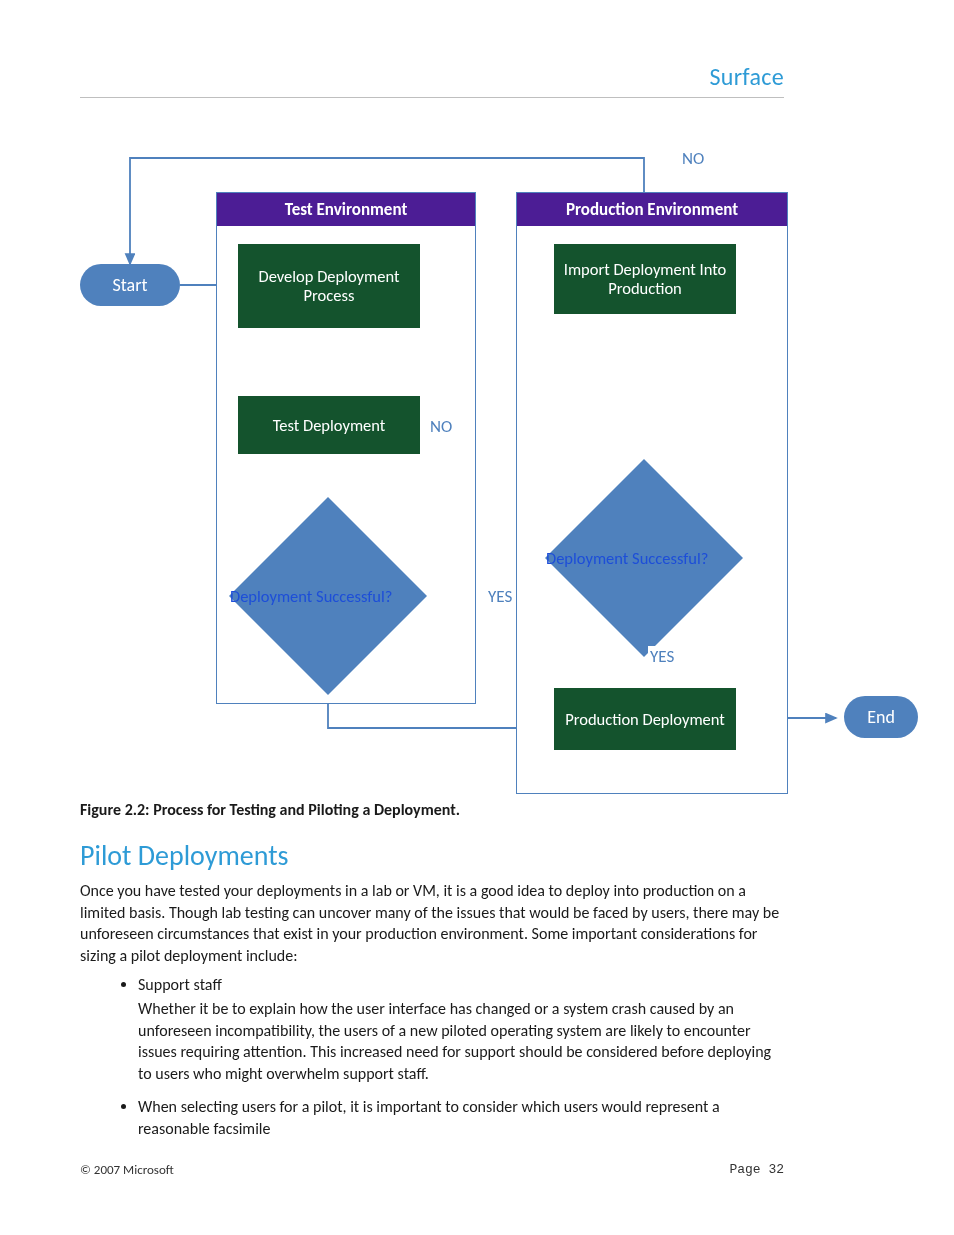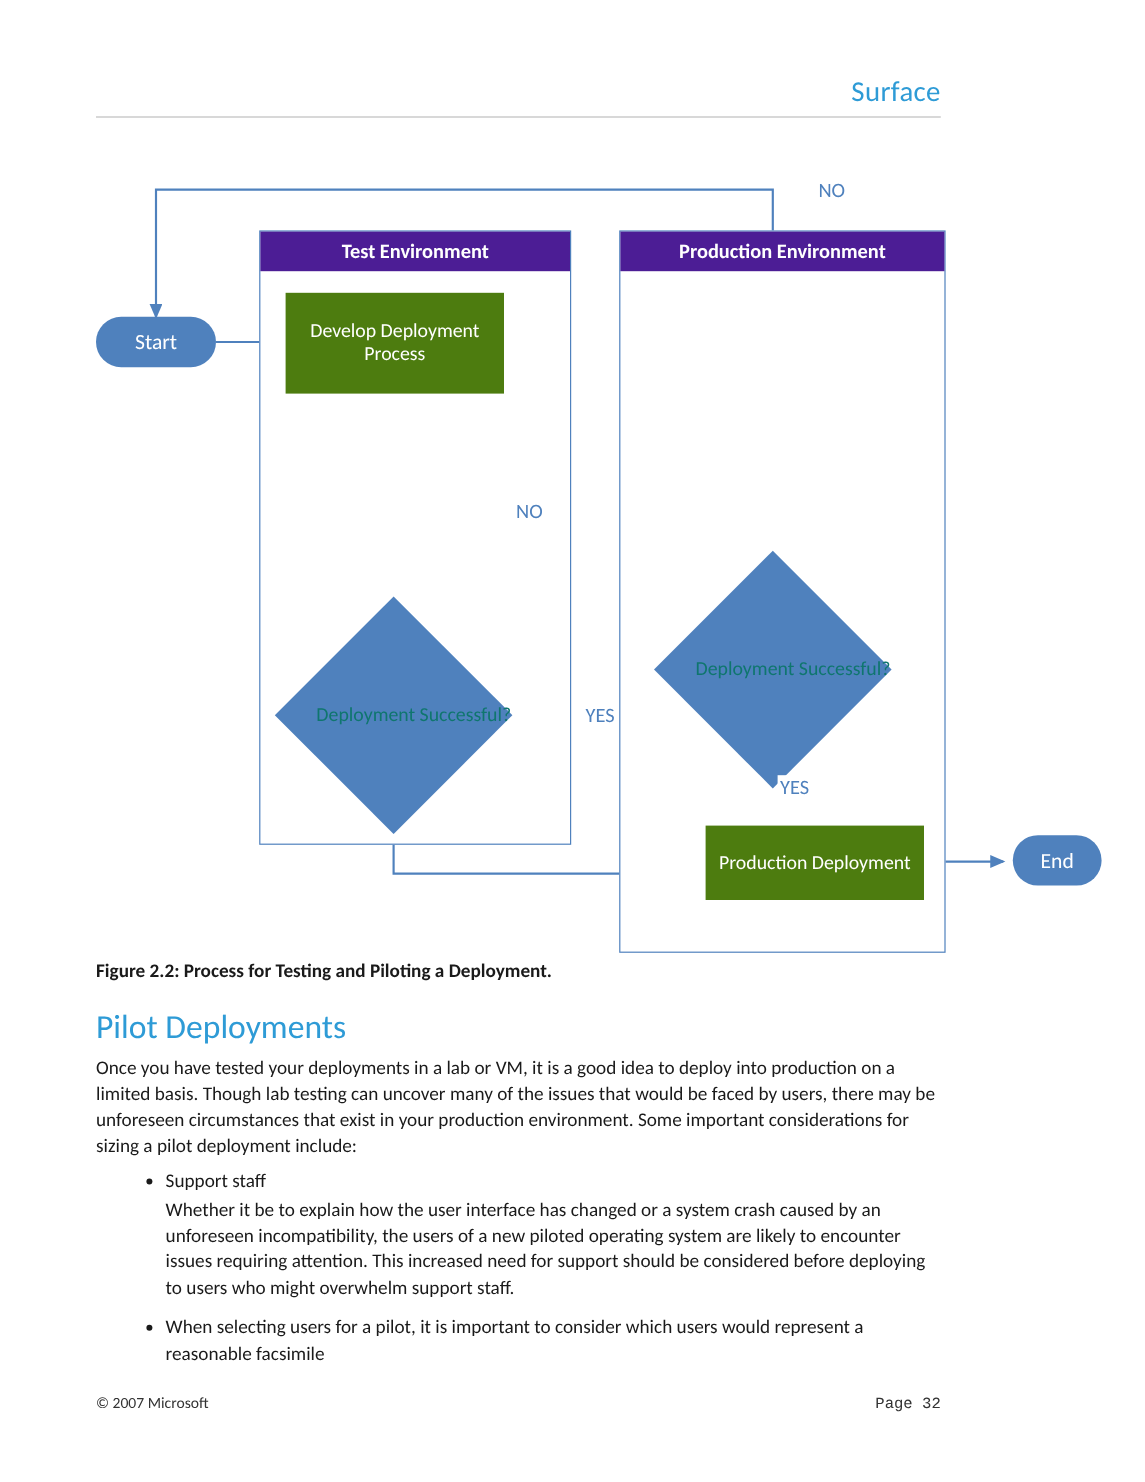--- a/index.html
+++ b/index.html
@@ -46,21 +46,21 @@
   .container-header {
     background: #4c1d95;
     color: #fff;
     font-weight: 700;
     text-align: center;
     padding: 6px 4px;
     font-size: 17px;
   }
   .proc-box {
     position: absolute;
-    background: #4d7c0f;
+    background: #14532d;
     color: #fff;
     display: flex;
     align-items: center;
     justify-content: center;
     text-align: center;
     font-size: 16.5px;
     line-height: 1.15;
     padding: 2px 6px;
     box-sizing: border-box;
   }
@@ -82,23 +82,23 @@
     height: 100%;
     background: #4f81bd;
     transform: rotate(45deg);
     position: absolute;
     top: 0; left: 0;
   }
   .diamond-label {
     position: absolute;
     top: 50%; left: 50%;
     transform: translate(-50%, -50%);
-    color: #0f766e;
+    color: #1d4ed8;
     font-size: 16.5px;
-    text-align: right;
+    text-align: left;
     line-height: 1.15;
     width: 140%;
   }
   .edge-label {
     position: absolute;
     color: #4f81bd;
     font-size: 17px;
     background: #fff;
     padding: 0 2px;
   }
@@ -206,38 +206,44 @@
     </div>
 
     <div class="container-box" style="left:136px;top:44px;width:258px;height:510px;">
       <div class="container-header">Test Environment</div>
     </div>
 
     <div class="proc-box" style="left:158px;top:96px;width:182px;height:84px;">
       <span>Develop Deployment Process</span>
     </div>
 
+    <div class="proc-box" style="left:158px;top:248px;width:182px;height:58px;">
+      <span>Test Deployment</span>
+    </div>
 
     <div class="diamond" style="left:178px;top:378px;width:140px;height:140px;">
       <div class="diamond-shape"></div>
       <div class="diamond-label">Deployment Successful?</div>
     </div>
 
     <div class="container-box" style="left:436px;top:44px;width:270px;height:600px;">
       <div class="container-header">Production Environment</div>
     </div>
 
+    <div class="proc-box" style="left:474px;top:96px;width:182px;height:70px;">
+      <span>Import Deployment Into Production</span>
+    </div>
 
 
     <div class="diamond" style="left:494px;top:340px;width:140px;height:140px;">
       <div class="diamond-shape"></div>
       <div class="diamond-label">Deployment Successful?</div>
     </div>
 
-    <div class="proc-box" style="left:474px;top:540px;width:182px;height:62px;margin-left:34px;">
+    <div class="proc-box" style="left:474px;top:540px;width:182px;height:62px;">
       <span>Production Deployment</span>
     </div>
 
     <div class="terminator" style="left:764px;top:548px;width:74px;height:42px;">
       <span>End</span>
     </div>
 
     <div class="edge-label" style="left:348px;top:268px;">NO</div>
     <div class="edge-label" style="left:406px;top:438px;">YES</div>
     <div class="edge-label" style="left:600px;top:0px;">NO</div>

